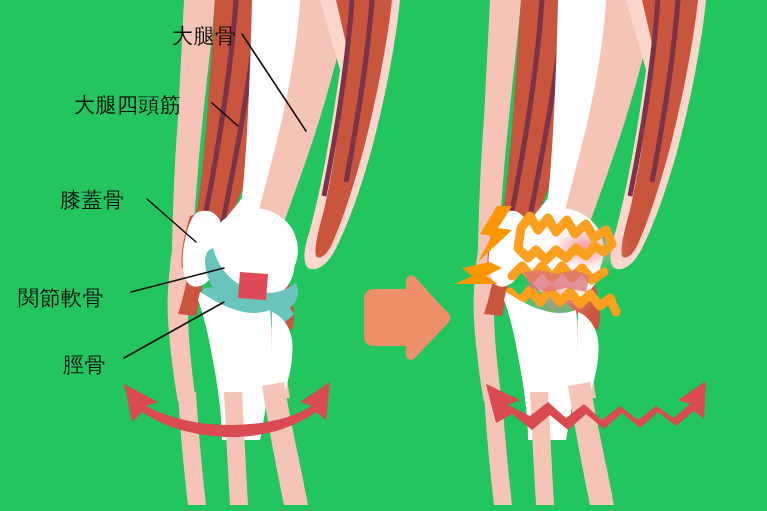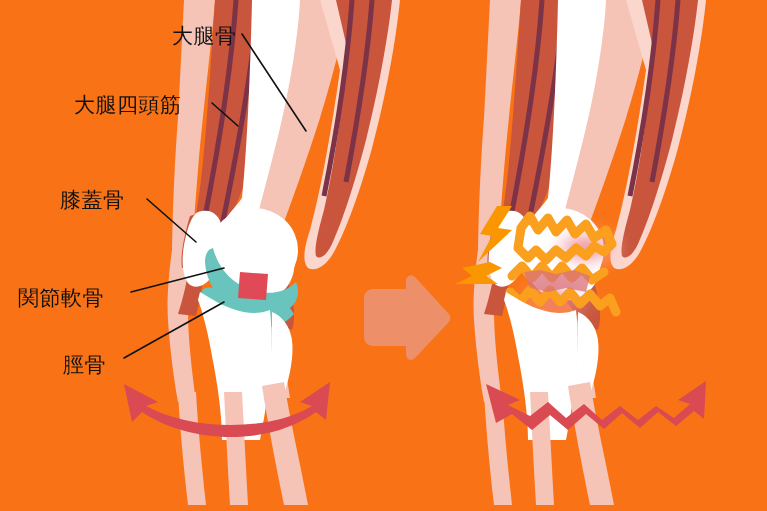--- a/index.html
+++ b/index.html
@@ -11,21 +11,21 @@
   body {
     width: 767px;
     height: 511px;
     overflow: hidden;
     font-family: "DejaVu Sans", "Liberation Sans", sans-serif;
   }
   #figure-root {
     position: relative;
     width: 767px;
     height: 511px;
-    background: #f97316;
+    background: #22c55e;
   }
   #knee-svg {
     position: absolute;
     left: 0;
     top: 0;
     width: 767px;
     height: 511px;
     display: block;
   }
   .anno-label {

